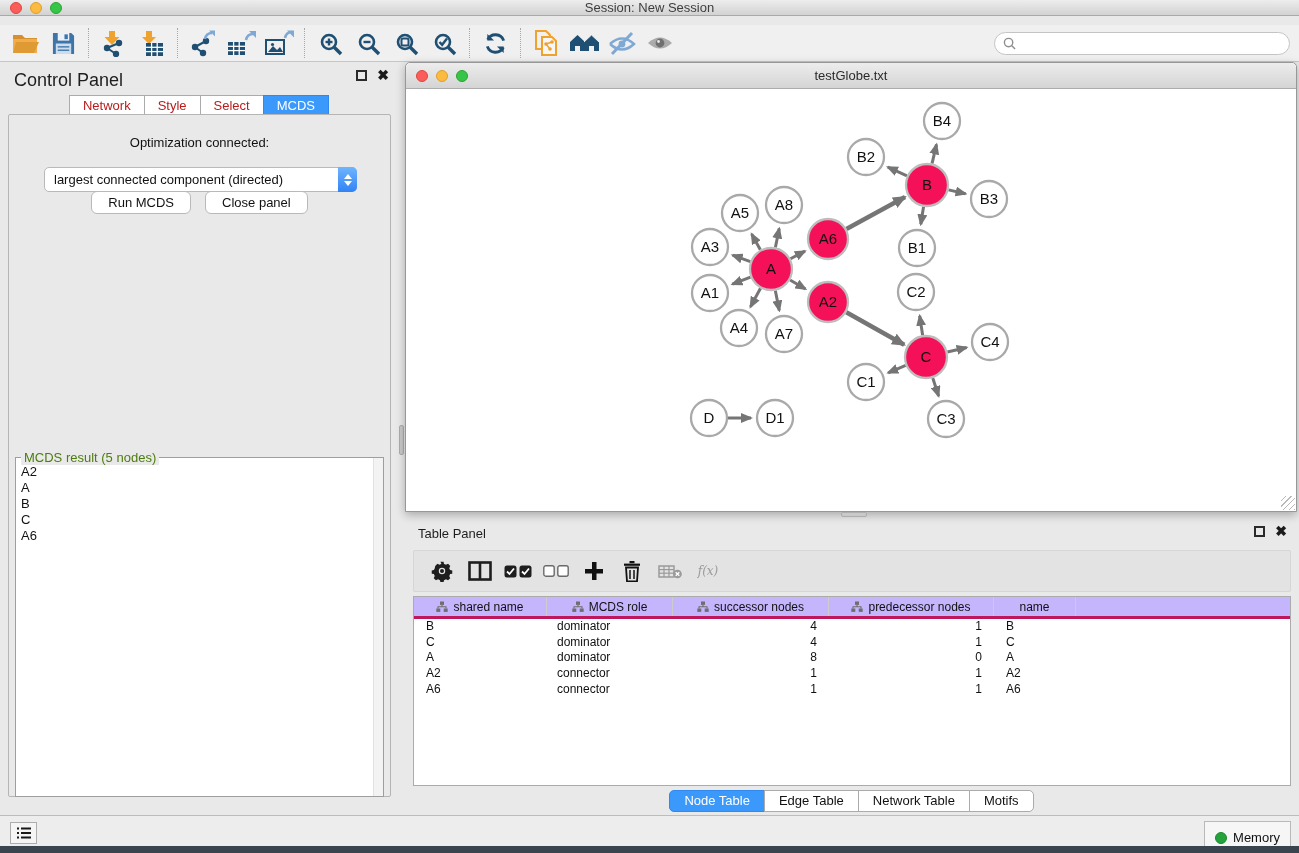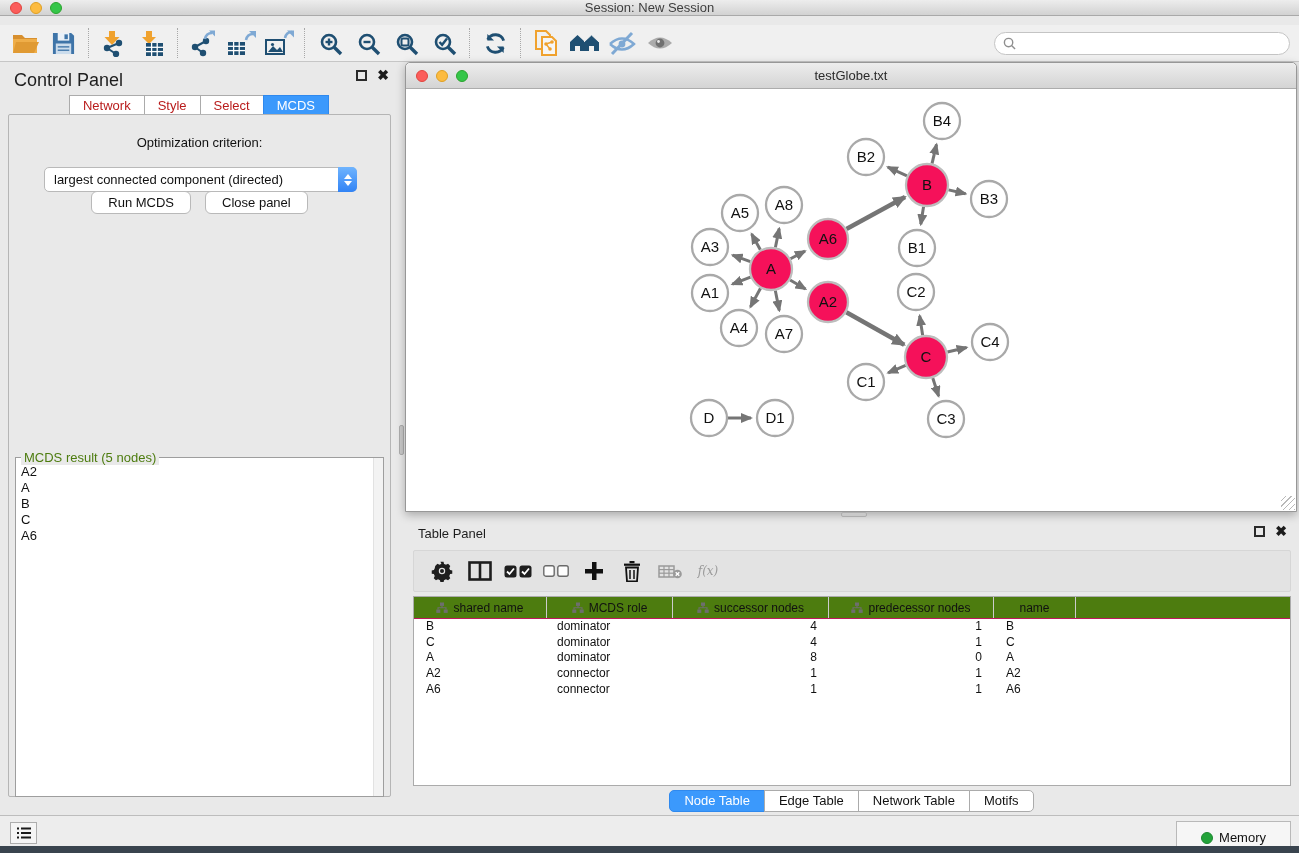--- a/index.html
+++ b/index.html
@@ -100,40 +100,40 @@
   #tp-title { position:absolute; left:13px; top:6px; font-size:13px; color:#1E1E1E; }
   #tp-toolbar { position:absolute; left:8px; top:30px; width:878px; height:42px;
     background:#E3E3E3; border:1px solid #D6D6D6; border-radius:2px;
     display:flex; align-items:center; padding-left:12px; }
   .tp-btn { height:32px; min-width:32px; display:flex; align-items:center; justify-content:center;
     margin-right:6px; }
   .tp-btn .glyph { display:block; }
   .fx-text { font-family:"DejaVu Serif", serif; font-style:italic; font-size:12px; color:#9A9A9A; }
   #tp-table { position:absolute; left:8px; top:76px; width:878px; height:190px;
     background:#FFFFFF; border:1px solid #ABABAB; overflow:hidden; }
-  #tp-thead { display:flex; height:22px; background:#4d7c0f; border-bottom:1px solid #be185d; }
+  #tp-thead { display:flex; height:22px; background:#c4b5fd; border-bottom:3px solid #be185d; }
   .th { display:flex; align-items:center; justify-content:center; gap:5px;
     border-right:1px solid #CCCCCC; font-size:12px; color:#111; }
   .th:last-child { border-right:1px solid #CCCCCC; }
   .tr { display:flex; height:15.7px; }
   .td { font-size:12px; color:#111; line-height:15.7px; white-space:nowrap; overflow:hidden; }
   
   #tp-tabs { position:absolute; left:0; top:270px; width:894px; display:flex; justify-content:center; }
   .seg { height:22px; line-height:20px; padding:0 14px; font-size:13px; color:#111;
     background:#FFFFFF; border:1px solid #ABABAB; margin-left:-1px; }
   .seg:first-child { border-radius:5px 0 0 5px; }
   .seg:last-child { border-radius:0 5px 5px 0; }
   .seg.active { background:#3B99FC; border-color:#2F89EE; color:#FFFFFF; }
 
   
   #statusbar { position:absolute; left:0; top:815px; width:1299px; height:31px;
     background:#EDEDED; border-top:1px solid #BDBDBD; }
   #status-list-btn { position:absolute; left:10px; top:6px; width:27px; height:22px;
     background:#F5F5F5; border:1px solid #ADADAD; display:flex; align-items:center; justify-content:center; }
-  #memory-btn { position:absolute; right:8px; top:5px; height:33px; padding:0 24px;
+  #memory-btn { position:absolute; right:8px; top:5px; height:33px; padding:0 10px;
     background:#F6F6F6; border:1px solid #B9B9B9; display:flex; align-items:center; gap:6px;
     font-size:13px; color:#111; }
   #memory-dot { width:12px; height:12px; border-radius:50%; background:#23A33A; border:1px solid #1D8830; }
   #desktop-strip { position:absolute; left:0; top:846px; width:1299px; height:7px; background:#39444E; }
 </style>
 </head>
 <body>
 
 <div id="titlebar">
   <div class="traffic">
@@ -342,21 +342,21 @@
       <div class="float-btn"></div>
       <div class="close-btn">✖</div>
     </div>
     <div id="cp-tabs">
         <div class="cp-tab">Network</div>
         <div class="cp-tab">Style</div>
         <div class="cp-tab">Select</div>
         <div class="cp-tab active">MCDS</div>
       </div>
     <div id="cp-inner">
-      <div id="cp-opt-label">Optimization criterion:</div>
+      <div id="cp-opt-label">Optimization connected:</div>
       <div id="cp-criterion">
         <div class="value">largest connected component (directed)</div>
         <div class="stepper">
           <div class="chev up"></div>
             <div class="chev down"></div>
         </div>
       </div>
       <div id="cp-buttons">
         <button class="mac-btn">Run MCDS</button>
         <button class="mac-btn">Close panel</button>

